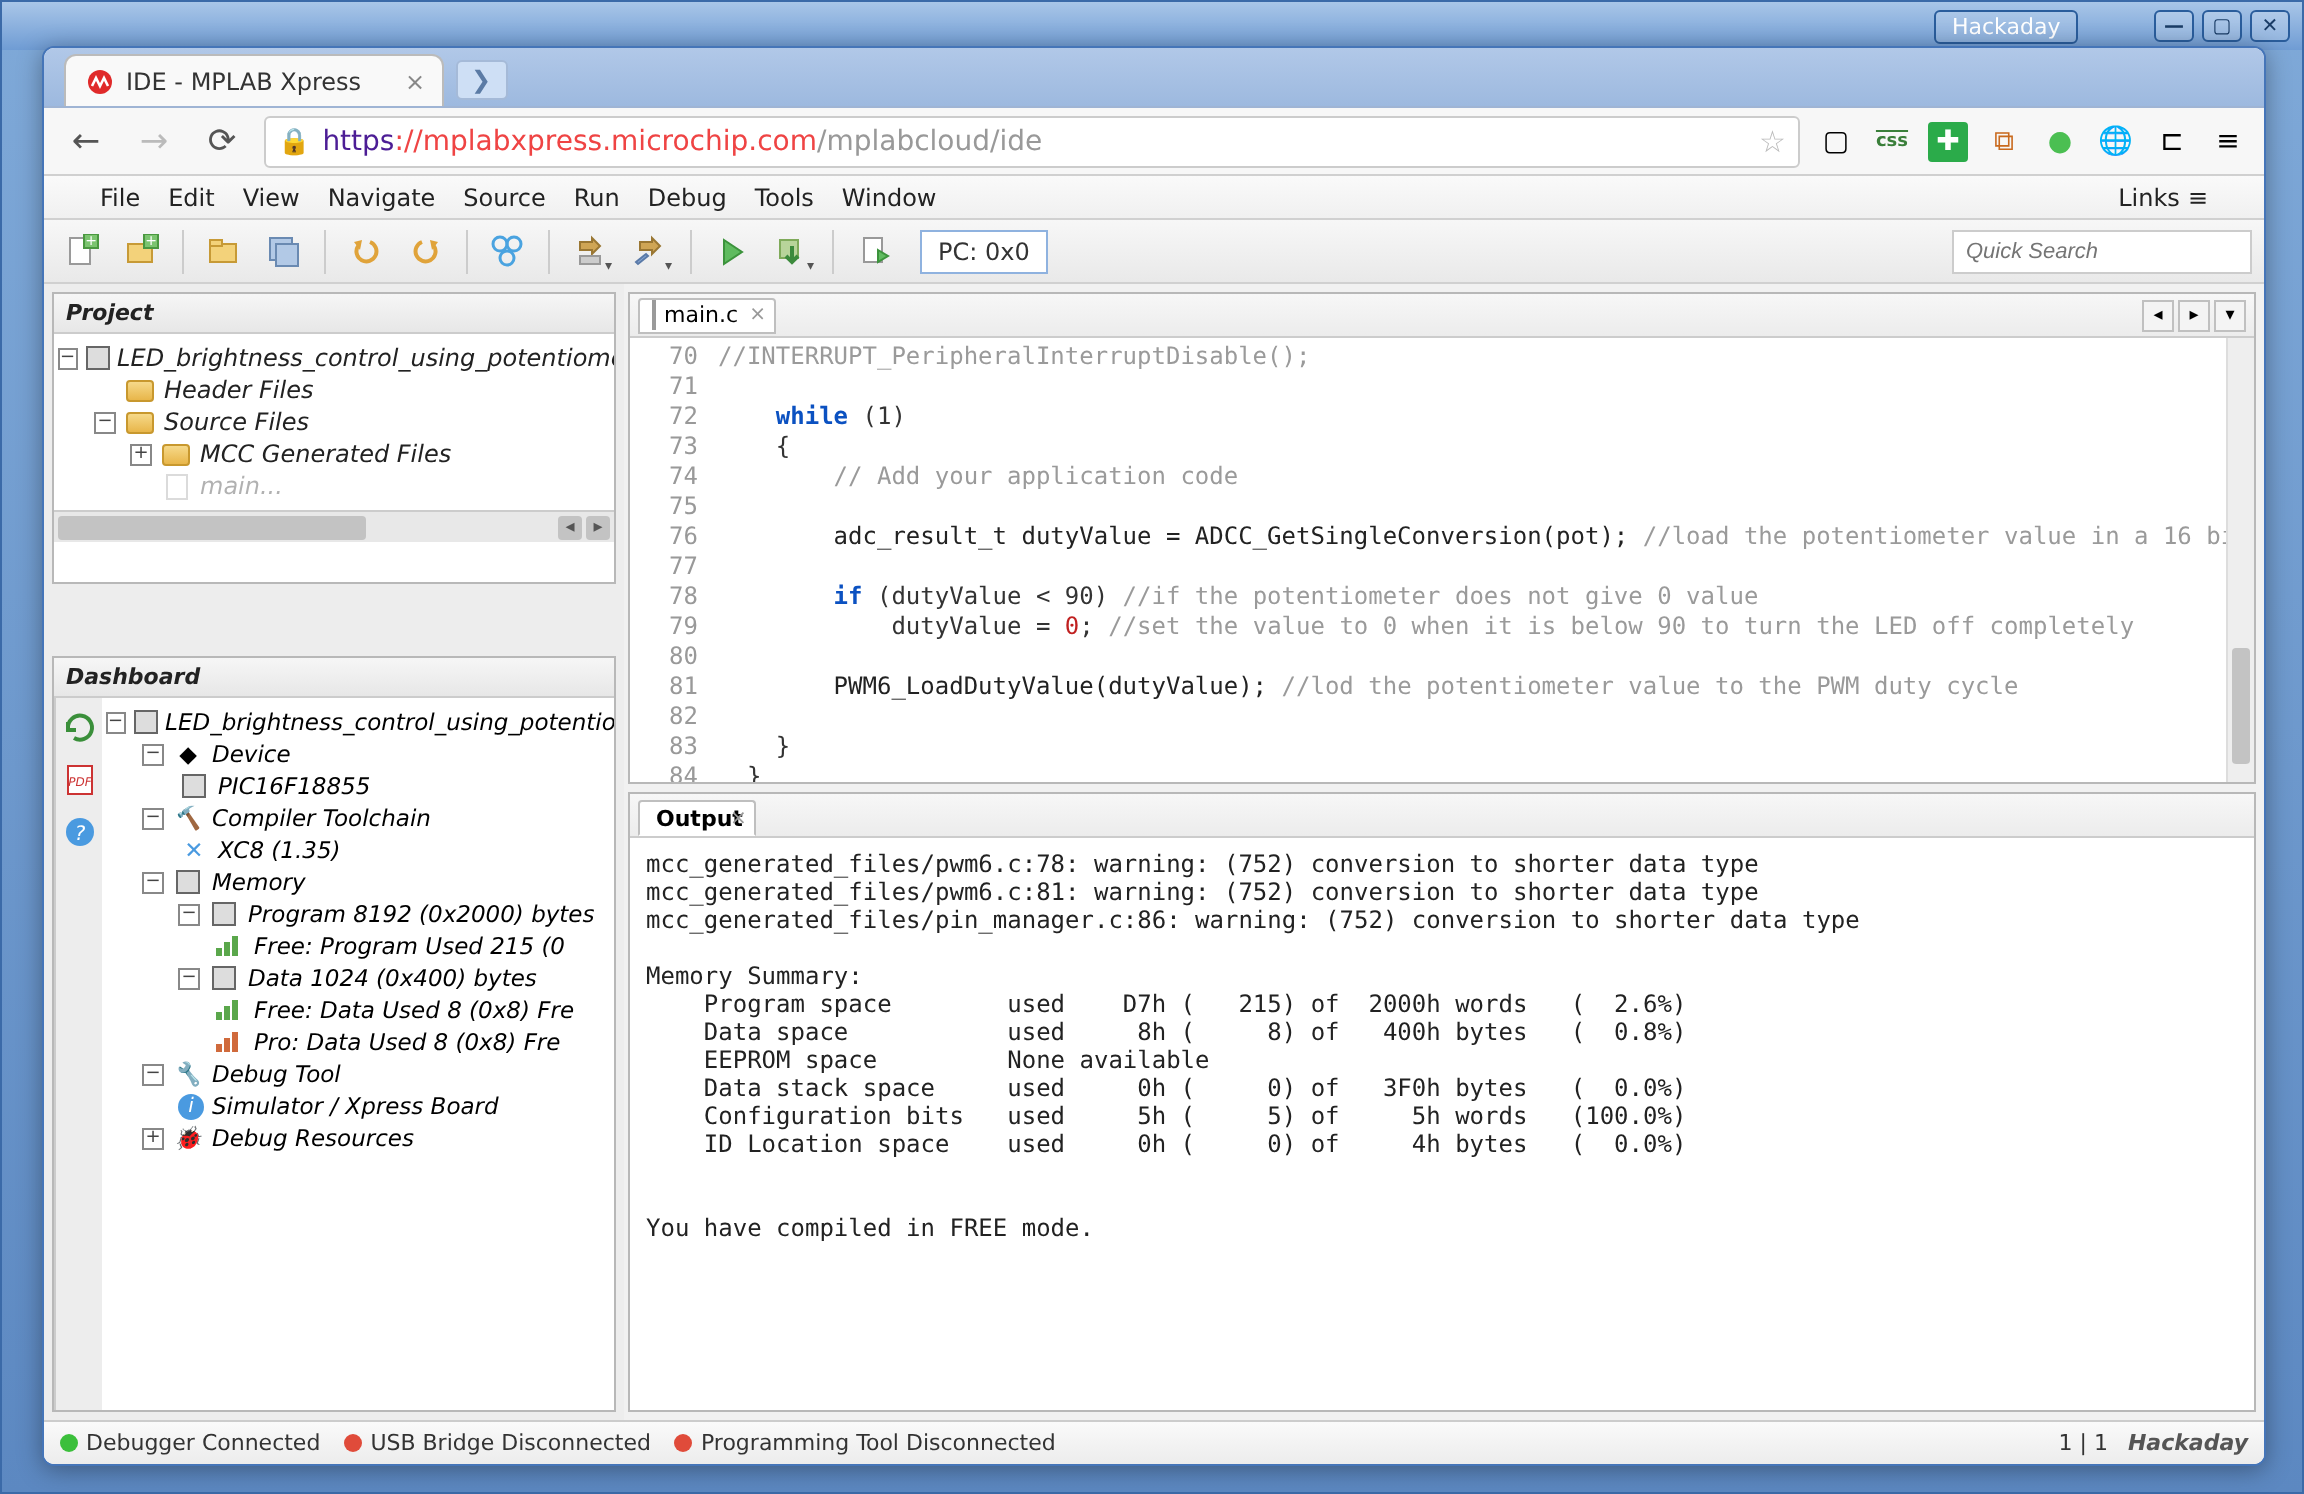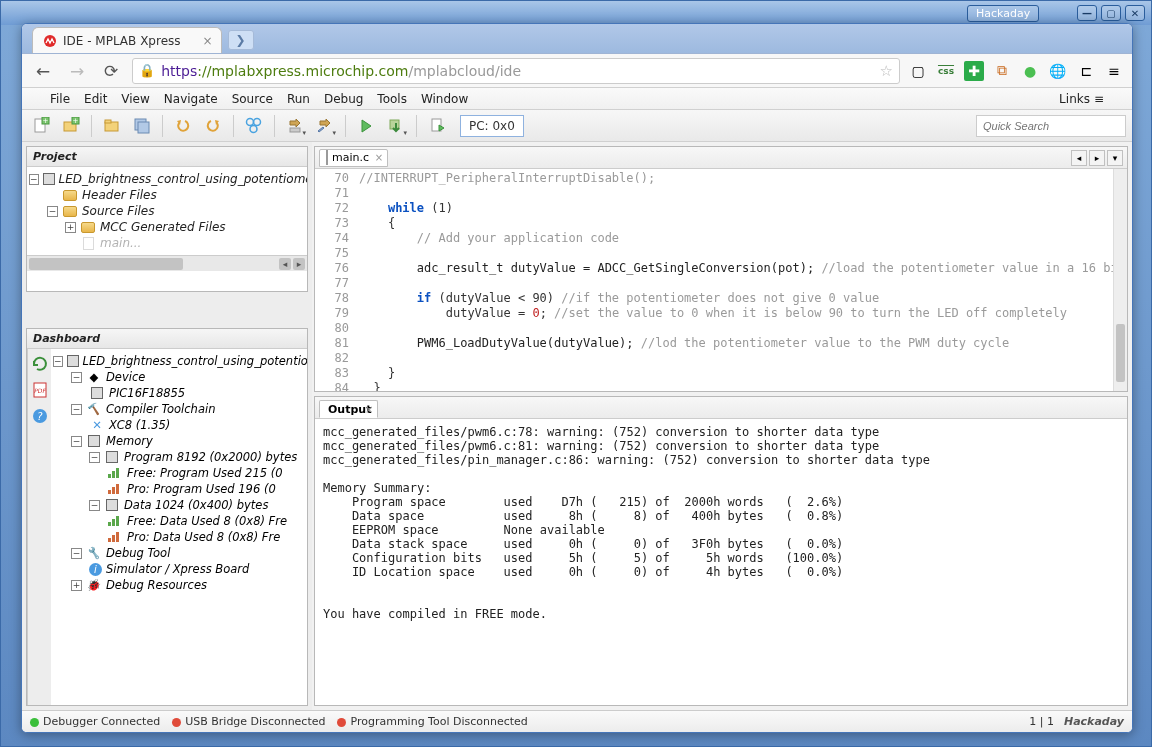--- a/index.html
+++ b/index.html
@@ -17,21 +17,21 @@
 .tabbar { height: 30px; background: linear-gradient(#b1c8e8, #9db9df); display:flex; align-items:flex-end; padding-left:10px; border-bottom:1px solid #9fb4d4; }
 .tab { height:26px; background:#f9f9f9; border:1px solid #bbb; border-bottom:none; border-radius:6px 6px 0 0; padding:0 40px 0 10px; display:flex; align-items:center; gap:6px; position:relative; font-size:12px; color:#333;text-align:center; }
 .tab-close { position:absolute; right:8px; color:#888; font-size:12px; }
 .new-tab { width:26px; height:20px; background:#cedff5; border:1px solid #a5bad8; border-radius:3px; margin:0 0 3px 6px; display:flex; align-items:center; justify-content:center; color:#5b7ba5; }
 
 .addr-row { height: 34px; display:flex; align-items:center; gap:8px; padding:0 8px; background:#f7f7f7; border-bottom:1px solid #d0d0d0; }
 .nav-btn { width:26px; height:26px; display:flex; align-items:center; justify-content:center; color:#555; font-size:17px; border-radius:3px; }
 .addr { flex:1; height:26px; border:1px solid #ccc; border-radius:3px; background:#fff; display:flex; align-items:center; padding:0 6px; gap:6px; }
 .addr .lock{ color:#5aa71f; font-size:13px; }
 .addr .url { font-size:14px; color:#999; }
-.addr .url .dom{ color:#4d7c0f; }
+.addr .url .dom{ color:#ef4444; }
 .addr .url .https{ color:#4c1d95; }
 .star { color:#bbb; font-size:15px; margin-left:auto; }
 .extbar { display:flex; gap:8px; align-items:center; }
 .ext { width:20px; height:20px; display:flex; align-items:center; justify-content:center; font-size:14px; }
 
 
 .ide { position:relative; height:calc(100% - 64px); background:#f1f1f1; display:flex; flex-direction:column; }
 .menu-row { height:22px; background:linear-gradient(#fafafa,#f0f0f0); border-bottom:1px solid #d0d0d0; display:flex; align-items:center; padding:0 22px; gap:2px; }
 .menu-item { padding:2px 6px; color:#222; }
 .links { margin-left:auto; display:flex; align-items:center; gap:4px; color:#222; padding-right:6px; }
@@ -369,30 +369,20 @@
                   </div>
                 <div class="tree-row ind3">
                     <span class="icn">
                       <span class="bar-i">
                         <span style="height:4px"></span>
                         <span style="height:7px"></span>
                         <span style="height:10px"></span>
                       </span>
                     </span>
                     <span>Free: Program Used 215 (0</span>
-                  </div>
-                <div class="tree-row ind3">
-                    <span class="icn">
-                      <span class="bar-i red">
-                        <span style="height:4px"></span>
-                        <span style="height:7px"></span>
-                        <span style="height:10px"></span>
-                      </span>
-                    </span>
-                    <span>Pro: Program Used 196 (0</span>
                   </div>
                 <div class="tree-row ind2">
                     <span class="tog">−</span>
                     <span class="icn">
                       <span class="chip-i"></span>
                     </span>
                     <span>Data 1024 (0x400) bytes</span>
                   </div>
                 <div class="tree-row ind3">
                     <span class="icn">

